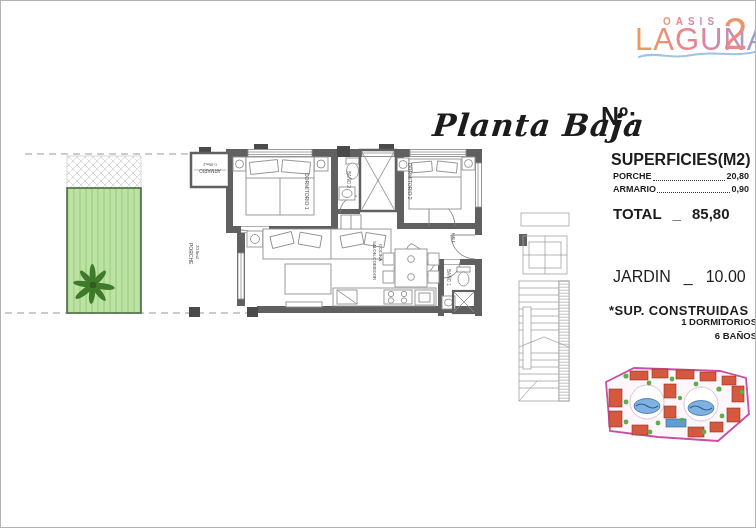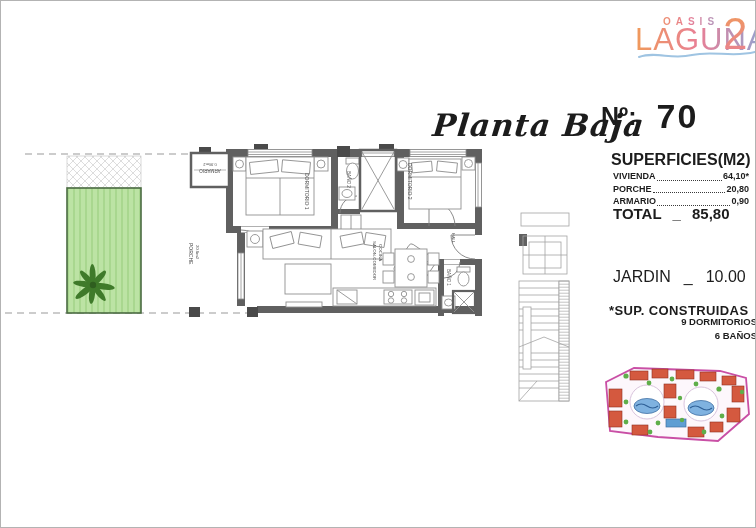--- a/index.html
+++ b/index.html
@@ -41,30 +41,24 @@
 
   <div class="logo-top grad">OASIS</div>
   <div class="logo-main grad">LAGUNA</div>
   <div class="logo-two grad2">2</div>
   <svg class="logo-wave" width="120" height="14" viewBox="0 0 120 14">
     <path d="M2,9 C 20,3 34,12 55,7 S 95,10 118,4" fill="none" stroke="#9fc4e2" stroke-width="2" stroke-linecap="round"></path>
   </svg>
 
   <div class="unit-line">
     <span>Nº:</span>
-    <span class="unit-number">70</span>
   </div>
 
   <div class="sup-title">SUPERFICIES(M2)</div>
   <div class="sup-rows">
-    <div class="srow">
-      <span>VIVIENDA</span>
-      <span class="dots"></span>
-      <span>64,10*</span>
-    </div>
     <div class="srow">
       <span>PORCHE</span>
       <span class="dots"></span>
       <span>20,80</span>
     </div>
     <div class="srow">
       <span>ARMARIO</span>
       <span class="dots"></span>
       <span>0,90</span>
     </div>
@@ -74,21 +68,21 @@
     <span>_</span>
     <span>85,80</span>
   </div>
   <div class="jardin-line">
     <span>JARDIN</span>
     <span>_</span>
     <span>10.00</span>
   </div>
   <div class="footnote">*SUP. CONSTRUIDAS</div>
   <div class="features">
-    <div>9 DORMITORIOS</div>
+    <div>1 DORMITORIOS</div>
     <div>6 BAÑOS</div>
   </div>
 
   <div class="plan-title">Planta Baja</div>
 
   <svg class="plan-svg" width="600" height="330" viewBox="0 100 600 330">
     <defs>
       <pattern id="xh" width="8" height="8" patternUnits="userSpaceOnUse">
         <path d="M0,8 L8,0 M0,0 L8,8" stroke="#cfcfcf" stroke-width="0.7" fill="none"></path>
       </pattern>

